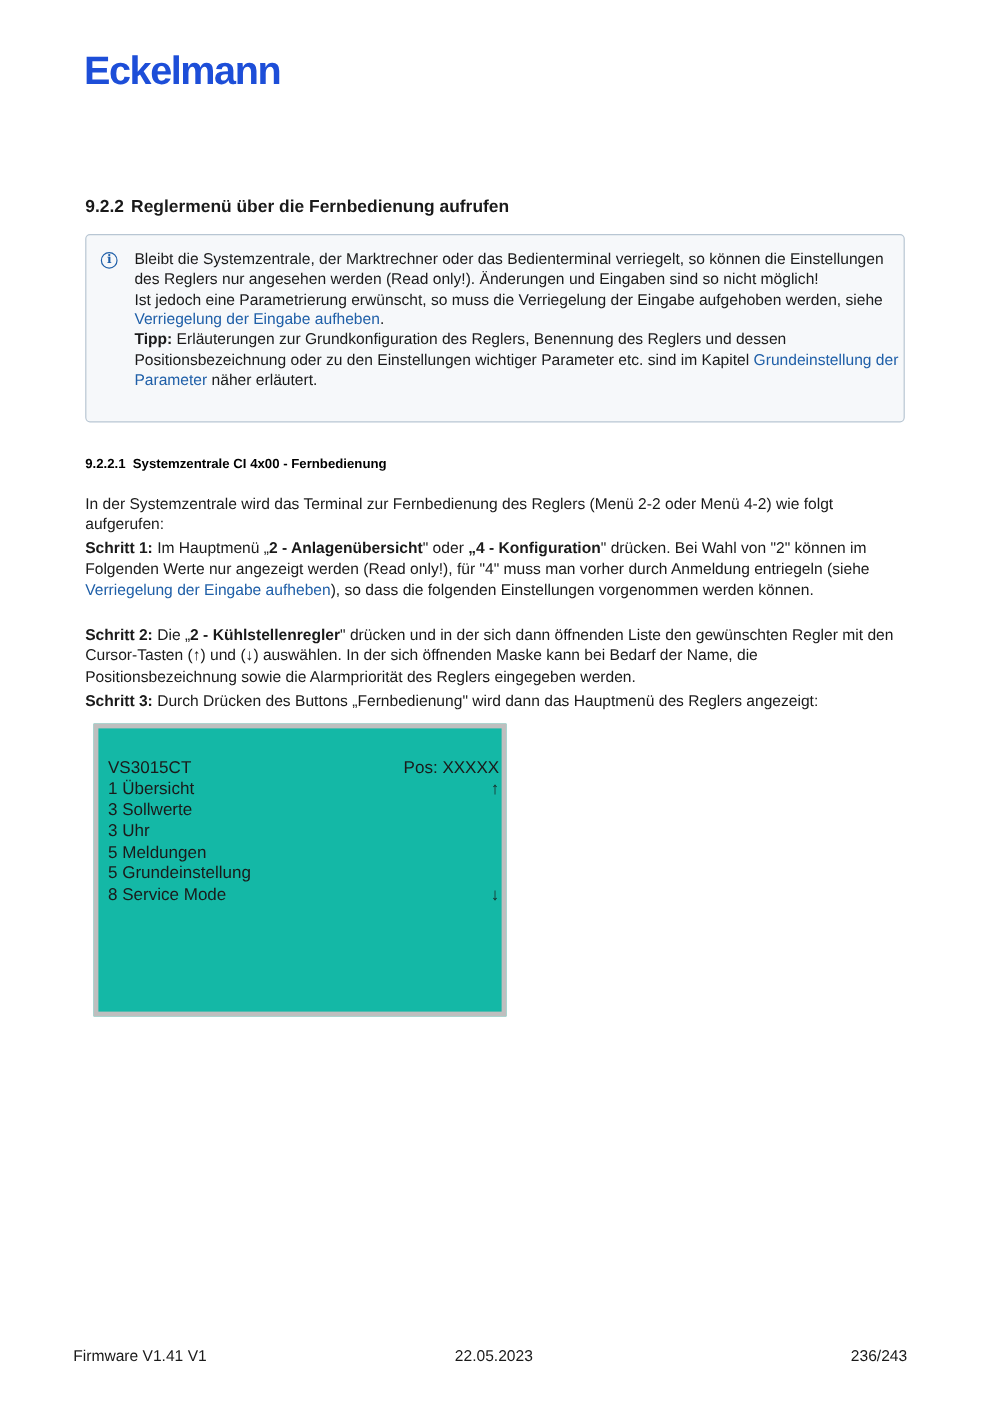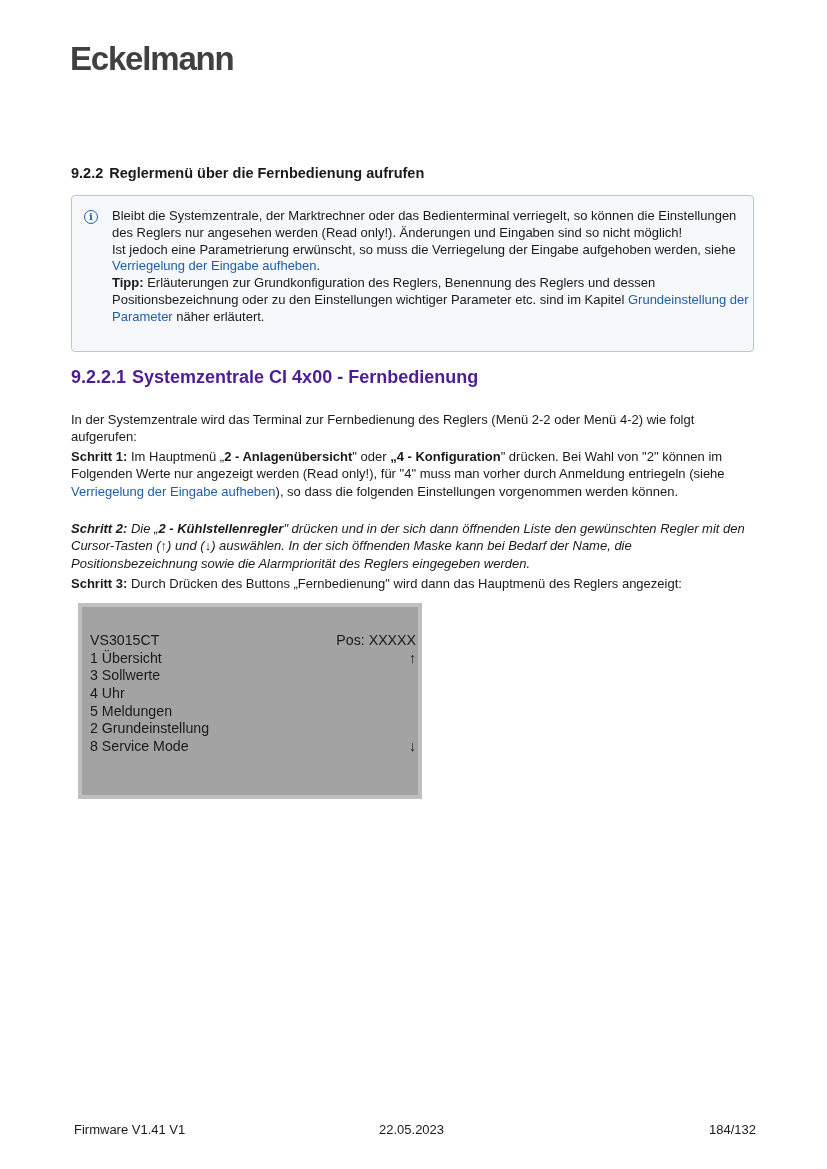--- a/index.html
+++ b/index.html
@@ -3,21 +3,21 @@
   <meta charset="utf-8">
   <style>
     html, body { margin: 0; padding: 0; background: #ffffff; }
     body {
       width: 827px; height: 1169px; position: relative; overflow: hidden;
       font-family: "Liberation Sans", sans-serif; color: #1a1a1a;
     }
     .logo {
       position: absolute; left: 70px; top: 40px;
       font-family: "Liberation Sans", sans-serif; font-weight: bold;
-      font-size: 33px; letter-spacing: -1.2px; color: #404040;
+      font-size: 33px; letter-spacing: -1.2px; color: #1d4ed8;
     }
     .h2 {
       position: absolute; left: 71px; top: 165px;
       font-size: 14.5px; font-weight: bold; color: #1a1a1a;
     }
     .h2 .num { margin-right: 6px; }
     .infobox {
       position: absolute; left: 71px; top: 195px; width: 683px; height: 157px;
       box-sizing: border-box; border: 1.5px solid #b8c6d3; border-radius: 4px;
       background: #f6f8fa;
@@ -27,45 +27,45 @@
       border: 1.6px solid #1f5fa8; border-radius: 50%;
       color: #1f5fa8; font-size: 10px; font-weight: bold; line-height: 12px;
       text-align: center; font-family: "DejaVu Serif", serif;
     }
     .info-text {
       position: absolute; left: 40px; top: 12px; width: 640px;
       font-size: 13px; line-height: 16.8px; color: #1a1a1a;
     }
     a.link { color: #1f5fa8; text-decoration: none; }
     .h3 {
-      position: absolute; left: 71px; top: 367px;
-      font-size: 18px; font-weight: bold; color: #4c1d95;
+      position: absolute; left: 71px; top: 381px;
+      font-size: 11px; font-weight: bold; color: #000000;
     }
     .h3 .num { margin-right: 6px; }
     .para {
       position: absolute; left: 71px; width: 686px;
       font-size: 13px; line-height: 17.4px; color: #1a1a1a;
     }
     .p1 { top: 411px; }
     .p2 { top: 448px; }
-    .p3 { top: 520px; font-style: italic; }
+    .p3 { top: 520px; }
     .p4 { top: 575px; }
     .terminal {
-      position: absolute; left: 78px; top: 603px; width: 344px; height: 196px;
-      box-sizing: border-box; border: 4px solid #bfbfbf; background: #a3a3a3;
+      position: absolute; left: 78px; top: 603px; width: 344px; height: 244px;
+      box-sizing: border-box; border: 4px solid #bfbfbf; background: #14b8a6;
     }
     .term-lines {
       position: absolute; left: 8px; top: 25px; width: 326px;
       font-size: 14.2px; line-height: 17.7px; color: #1a1a1a;
     }
     .term-line { display: flex; justify-content: space-between; height: 17.7px; }
     .footer {
       position: absolute; top: 1122px; font-size: 13px; color: #1a1a1a;
     }
-    .f-left { left: 74px; text-align: center; }
+    .f-left { left: 61px; text-align: center; }
     .f-center { left: 379px; }
     .f-right { right: 71px; }
   </style>
 </head>
 <body>
 
 <div class="logo">Eckelmann</div>
 
 <div class="h2">
   <span class="num">9.2.2</span><span>Reglermenü über die Fernbedienung aufrufen</span>
@@ -105,30 +105,30 @@
       <span>Pos: XXXXX</span>
     </div>
     <div class="term-line">
       <span>1 Übersicht</span>
       <span>↑</span>
     </div>
     <div class="term-line">
         <span>3 Sollwerte</span>
       </div>
     <div class="term-line">
-        <span>4 Uhr</span>
+        <span>3 Uhr</span>
       </div>
     <div class="term-line">
         <span>5 Meldungen</span>
       </div>
     <div class="term-line">
-        <span>2 Grundeinstellung</span>
+        <span>5 Grundeinstellung</span>
       </div>
     <div class="term-line">
       <span>8 Service Mode</span>
       <span>↓</span>
     </div>
   </div>
 </div>
 
 <div class="footer f-left">Firmware V1.41 V1</div>
 <div class="footer f-center">22.05.2023</div>
-<div class="footer f-right">184/132</div>
+<div class="footer f-right">236/243</div>
 
 </body></html>

